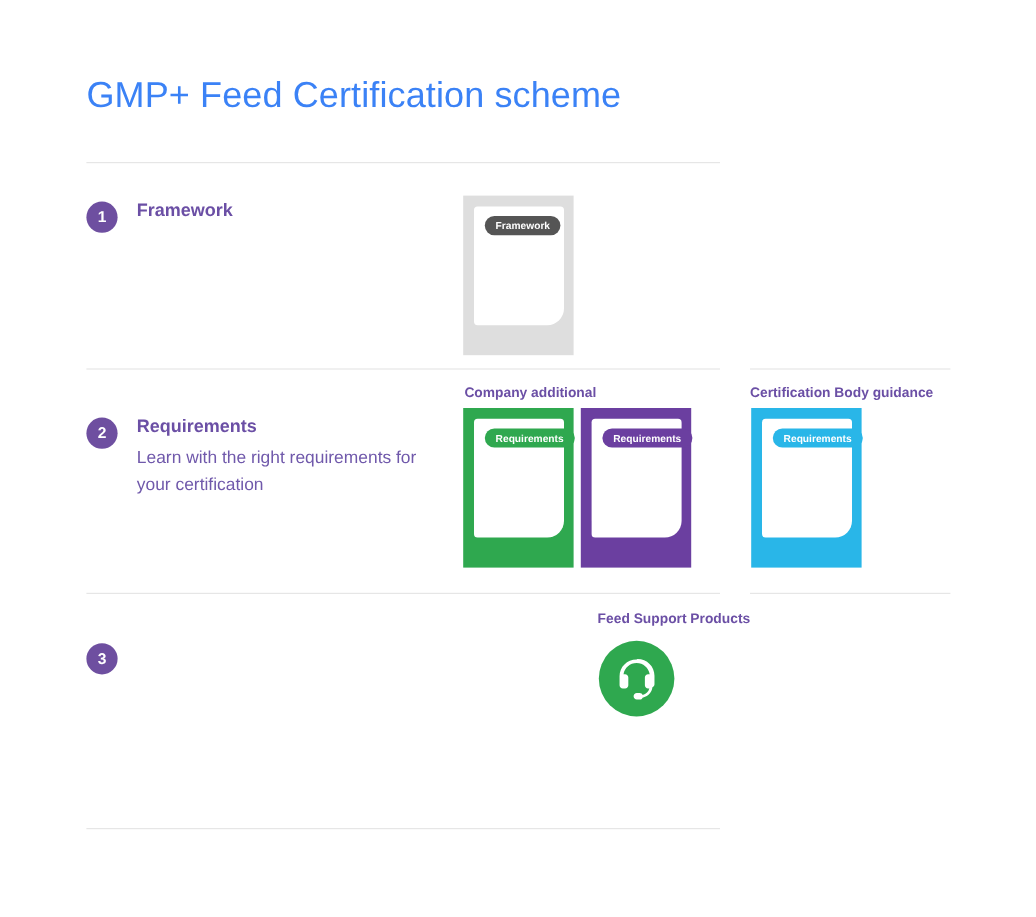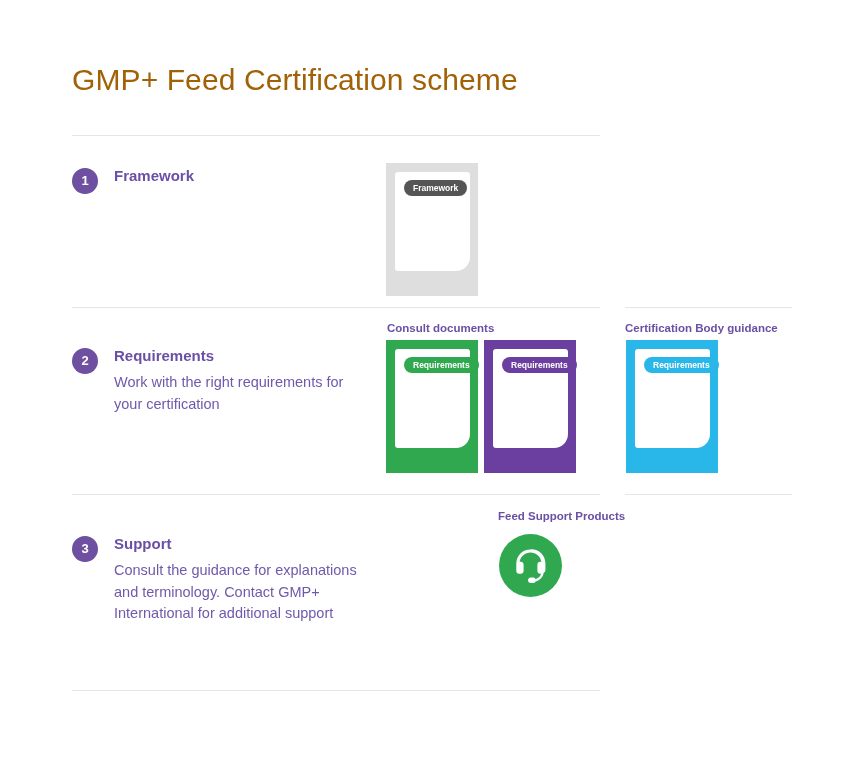--- a/index.html
+++ b/index.html
@@ -24,21 +24,21 @@
     height: 764px;
   }
 
   
   .page-title {
     position: absolute;
     left: 72px;
     top: 63px;
     font-size: 30px;
     font-weight: 400;
-    color: #a16207;
+    color: #3b82f6;
     letter-spacing: 0.1px;
     white-space: nowrap;
   }
 
   
   .divider {
     position: absolute;
     height: 1px;
     background: #e6e6e6;
   }
@@ -186,33 +186,29 @@
     <div class="step-badge">1</div>
     <div class="step-body">
       <div class="step-title">Framework</div>
     </div>
   </div>
 
   <div class="step step-2">
     <div class="step-badge">2</div>
     <div class="step-body">
       <div class="step-title">Requirements</div>
-      <div class="step-desc">Work with the right requirements for your certification</div>
+      <div class="step-desc">Learn with the right requirements for your certification</div>
     </div>
   </div>
 
   <div class="step step-3">
     <div class="step-badge">3</div>
-    <div class="step-body">
-      <div class="step-title">Support</div>
-      <div class="step-desc">Consult the guidance for explanations and terminology. Contact GMP+ International for additional support</div>
-    </div>
-  </div>
-
-  <div class="col-caption cap-company">Consult documents</div>
+  </div>
+
+  <div class="col-caption cap-company">Company additional</div>
   <div class="col-caption cap-cb">Certification Body guidance</div>
   <div class="col-caption cap-fsp">Feed Support Products</div>
 
   <div class="doc-card card-grey card-framework">
     <div class="doc-inner">
       <div class="doc-pill">Framework</div>
     </div>
   </div>
 
   <div class="doc-card card-green card-req-green">

